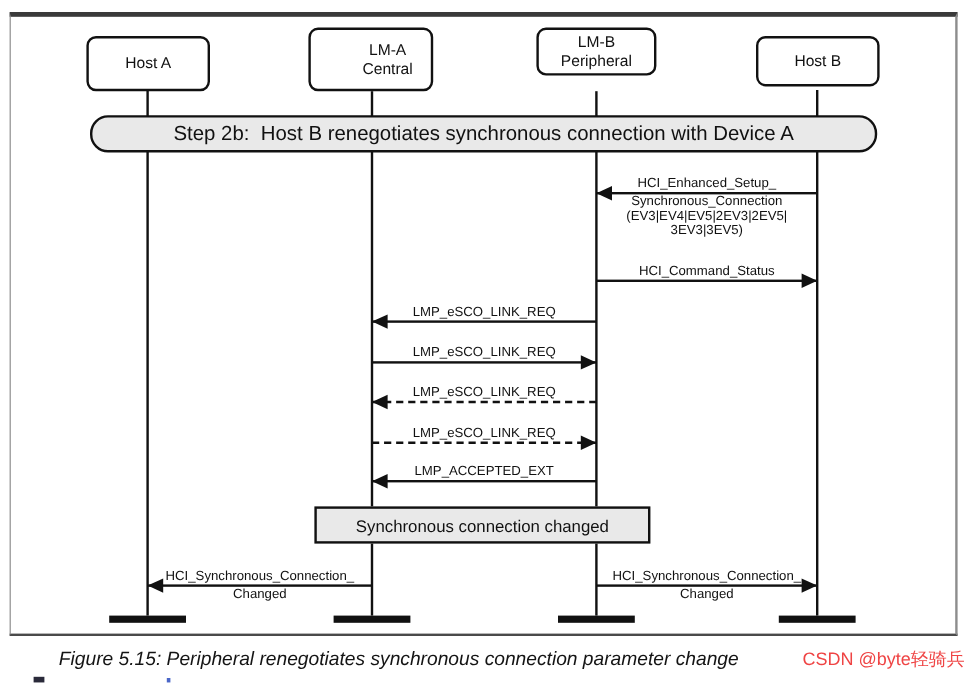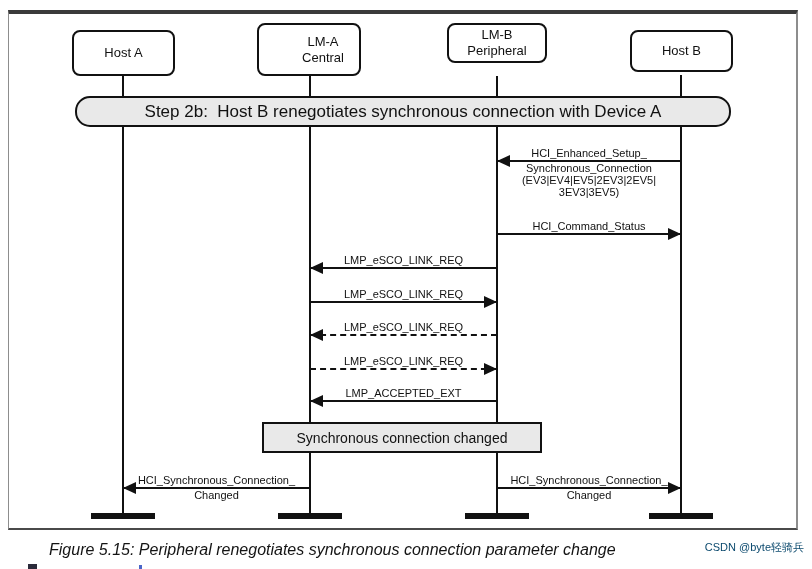--- a/index.html
+++ b/index.html
@@ -38,21 +38,21 @@
     position:absolute;left:262px;top:422px;width:280px;height:31px;box-sizing:border-box;
     border:2px solid #111;background:#e9e9e9;z-index:3;
     display:flex;align-items:center;justify-content:center;font-size:14px;
   }
   .terminator{position:absolute;width:64px;height:6px;background:#111;z-index:2;}
   .caption{
     position:absolute;left:20px;top:541px;font-size:16px;font-style:italic;color:#141414;
     white-space:nowrap;
     margin-left:29px;
   }
-  .watermark{position:absolute;right:8px;top:540px;font-size:11px;color:#0c4a6e;white-space:nowrap;}
+  .watermark{position:absolute;right:8px;top:540px;font-size:15px;color:#ef4444;white-space:nowrap;}
   .speck{position:absolute;z-index:4;}
 </style>
 </head>
 <body>
 
 <div id="canvas">
 
   <div class="frame"></div>
 
   <div class="lifeline" style="left:122px;top:75px;height:438px;"></div>

